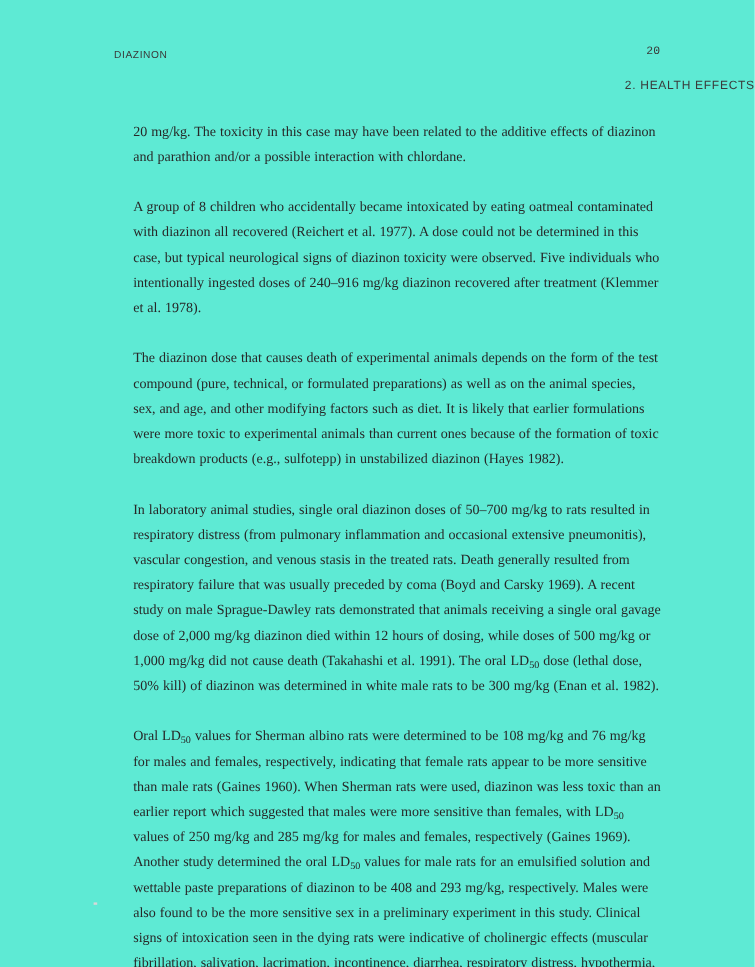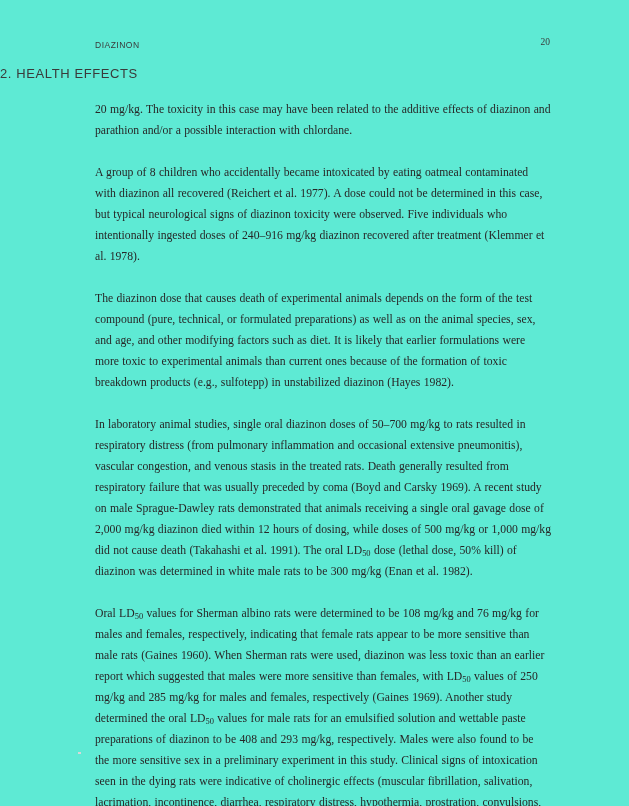--- a/index.html
+++ b/index.html
@@ -37,50 +37,50 @@
     top: 0;
     font-family: "Liberation Sans", "DejaVu Sans", sans-serif;
     font-size: 8.5px;
     letter-spacing: 0.5px;
     color: #3a3a3a;
   }
   .page-number {
     position: absolute;
     right: 0;
     top: -3px;
-    font-family: Liberation Serif, serif;
+    font-family: Liberation Mono, monospace;
     font-size: 9.5px;
     color: #3a3a3a;
   }
 
   
   .section-heading {
     position: absolute;
     top: 66px;
     left: 0;
     width: 629px;
-    text-align: left;
+    text-align: right;
     font-family: "Liberation Sans", "DejaVu Sans", sans-serif;
-    font-size: 13px;
+    font-size: 10px;
     letter-spacing: 0.6px;
     color: #3a3a3a;
   }
 
   
   .body-column {
     position: absolute;
     top: 99px;
     left: 95px;
     width: 456px;
   }
   .para {
     font-size: 11.7px;
     line-height: 21px;
     text-align: left;
-    margin: 0 0 21px 0;
+    margin: 0 0 21px 16px;
     color: #272727;
     word-spacing: 0.4px;
   }
   .para:last-child {
     margin-bottom: 0;
   }
   sub {
     font-size: 0.72em;
     line-height: 0;
     vertical-align: -0.28em;

